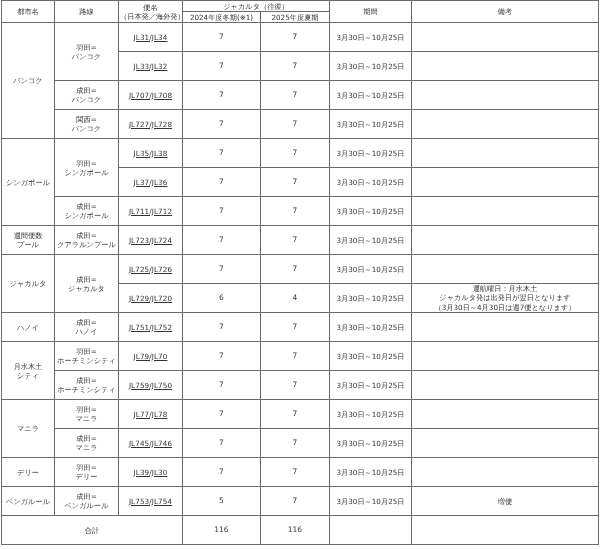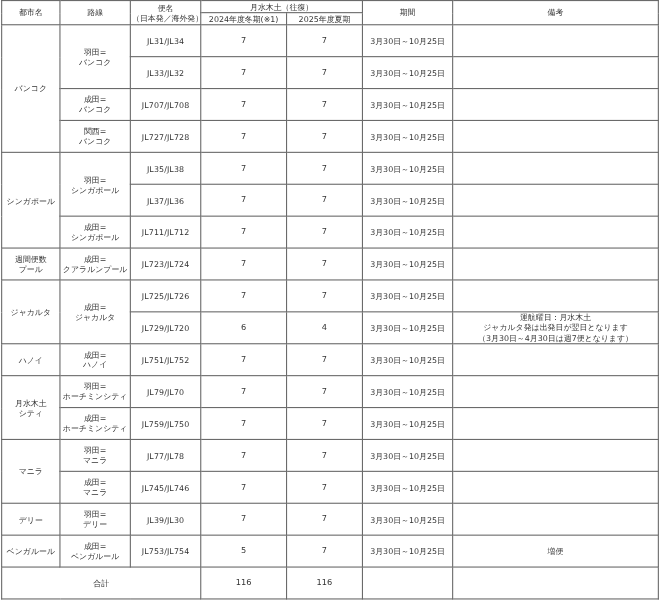--- a/index.html
+++ b/index.html
@@ -13,21 +13,21 @@
   table.sched td, table.sched th {
     border:1px solid #6a6a6a;
     text-align:center; vertical-align:middle;
     padding:0 1px; font-weight:normal; overflow:hidden; white-space:nowrap;
   }
   table.sched th { font-size:7.2px; }
   tr.h1 th { height:10px; }
   tr.h2 th { height:10px;margin-top:28px; }
   tr.r td { height:28px; }
   tr.total td { height:28px; }
-  .flight { letter-spacing:0.1px; }
+  .flight { letter-spacing:0.1px;text-decoration:underline; }
   .num { font-size:7.5px; }
   .note { white-space:normal; line-height:1.3;margin-top:18px; }
 </style>
 </head>
 <body>
 
 <table class="sched">
   <colgroup>
     <col style="width:53px">
       <col style="width:64px">
@@ -35,21 +35,21 @@
     <col style="width:78px">
       <col style="width:69px">
       <col style="width:82px">
       <col style="width:187px">
   </colgroup>
   <thead>
     <tr class="h1">
       <th rowspan="2">都市名</th>
       <th rowspan="2">路線</th>
       <th rowspan="2"><span>便名</span><br><span>（日本発／海外発）</span></th>
-      <th colspan="2">月水木土（往復）</th>
+      <th colspan="2">ジャカルタ（往復）</th>
       <th rowspan="2">期間</th>
       <th rowspan="2">備考</th>
     </tr>
     <tr class="h2">
       <th>2024年度冬期(※1)</th>
       <th>2025年度夏期</th>
     </tr>
   </thead>
   <tbody>
 

